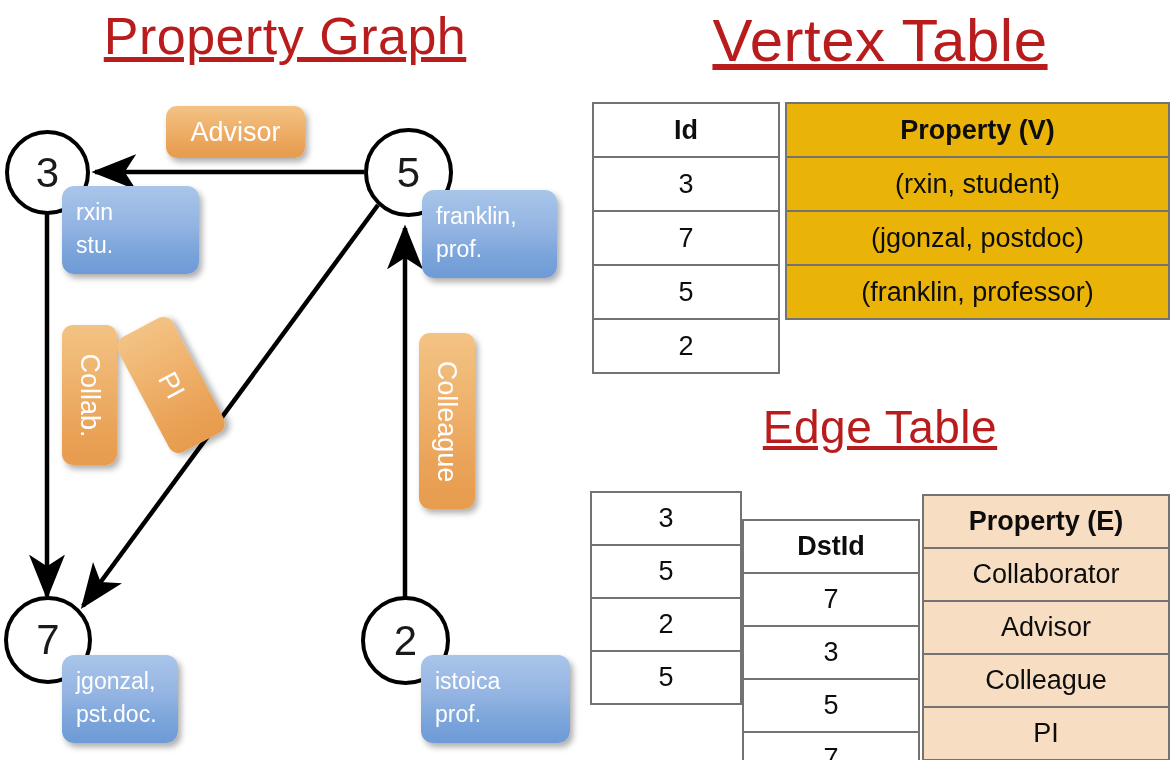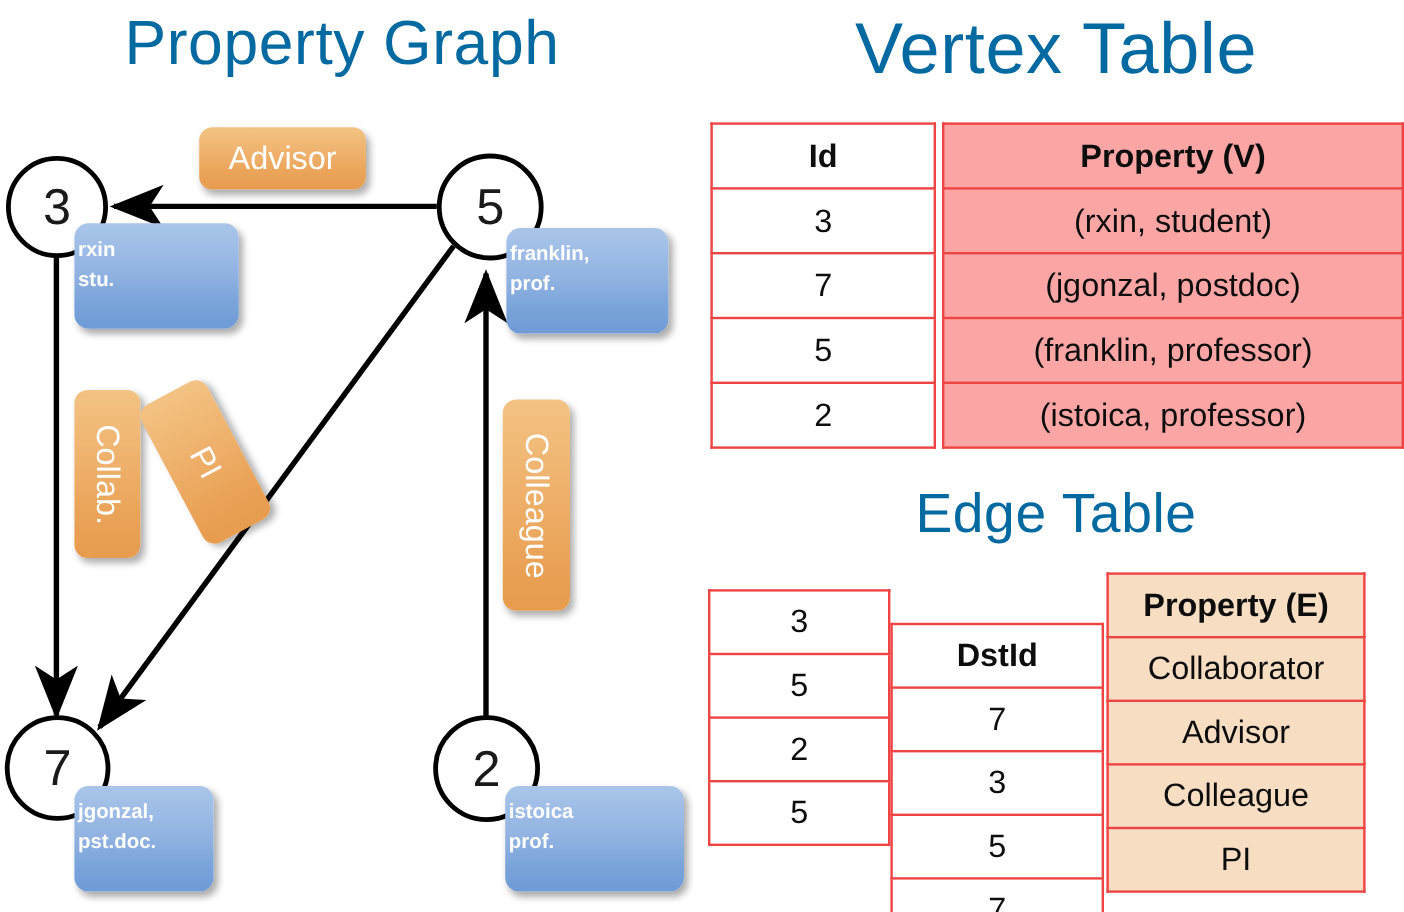--- a/index.html
+++ b/index.html
@@ -14,23 +14,24 @@
     overflow: hidden;
     font-family: "Liberation Sans", sans-serif;
     color: #000000;
   }
 
   
   .title {
     position: absolute;
     font-family: "Liberation Sans", sans-serif;
     font-weight: 300;
-    color: #0369a1;
+    color: #b91c1c;
     white-space: nowrap;
     letter-spacing: 0.5px;
+    text-decoration: underline;
   }
   #title-property-graph {
     left: 0; top: 6px;
     width: 570px;
     text-align: center;
     font-size: 52px;
   }
   #title-vertex-table {
     left: 590px; top: 6px;
     width: 580px;
@@ -71,27 +72,27 @@
     font-family: "Liberation Sans", sans-serif;
     z-index: 5;
   }
 
   .prop-box {
     position: absolute;
     border-radius: 12px;
     background: linear-gradient(to bottom, #a9c5e9 0%, #93b4e2 45%, #7aa4da 75%, #6e9ad6 100%);
     box-shadow: 3px 4px 6px rgba(0,0,0,0.33);
     color: #ffffff;
-    font-size: 17px;
+    font-size: 23px;
     line-height: 1.45;
-    padding: 10px 0 0 3px;
+    padding: 10px 0 0 14px;
     box-sizing: border-box;
     z-index: 8;
     font-family: "Liberation Sans", sans-serif;
-    font-weight: 700;
+    font-weight: 400;
   }
   .prop-box span { display: block; }
 
   .edge-label {
     position: absolute;
     border-radius: 11px;
     background: linear-gradient(to bottom, #f3c384 0%, #eeb06a 45%, #e9a155 80%, #e79c4e 100%);
     box-shadow: 3px 4px 6px rgba(0,0,0,0.32);
     color: #ffffff;
     display: flex;
@@ -109,41 +110,41 @@
   }
 
   
   .tbl {
     position: absolute;
     border-collapse: collapse;
     table-layout: fixed;
     font-family: "Liberation Sans", sans-serif;
   }
   .tbl td, .tbl th {
-    border: 2px solid #ef4444;
+    border: 2px solid #737373;
     text-align: center;
     font-weight: 300;
     font-size: 27px;
     color: #0d0d0d;
     padding: 0;
   }
   .tbl th {
     font-weight: bold;
     font-size: 27px;
   }
-  .tbl .blue { background: #fca5a5; }
+  .tbl .blue { background: #eab308; }
   .tbl .peach { background: #f7ddc2; }
 
   #vertex-id-table  { left: 592px; top: 102px; width: 188px; }
   #vertex-prop-table{ left: 785px; top: 102px; width: 385px; }
   #vertex-id-table tr, #vertex-prop-table tr { height: 54px; }
 
   #edge-src-table  { left: 590px; top: 491px; width: 152px; }
   #edge-dst-table  { left: 742px; top: 491px; width: 178px; margin-top: 28px; }
-  #edge-prop-table { left: 922px; top: 477px; width: 216px; border-radius: 27px; }
+  #edge-prop-table { left: 922px; top: 494px; width: 248px; border-radius: 27px; }
   #edge-src-table tr, #edge-dst-table tr, #edge-prop-table tr { height: 53px; }
 </style>
 </head>
 <body>
 
 <div class="title" id="title-property-graph">Property Graph</div>
 <div class="title" id="title-vertex-table">Vertex Table</div>
 <div class="title" id="title-edge-table">Edge Table</div>
 
 <div id="graph-panel">
@@ -238,23 +239,20 @@
   </tr>
   <tr>
     <td class="blue">(rxin, student)</td>
   </tr>
   <tr>
     <td class="blue">(jgonzal, postdoc)</td>
   </tr>
   <tr>
     <td class="blue">(franklin, professor)</td>
   </tr>
-  <tr>
-    <td class="blue">(istoica, professor)</td>
-  </tr>
 </tbody>
   </table>
 
 <table class="tbl" id="edge-src-table">
   <tbody>
   <tr>
     <td>3</td>
   </tr>
   <tr>
     <td>5</td>

